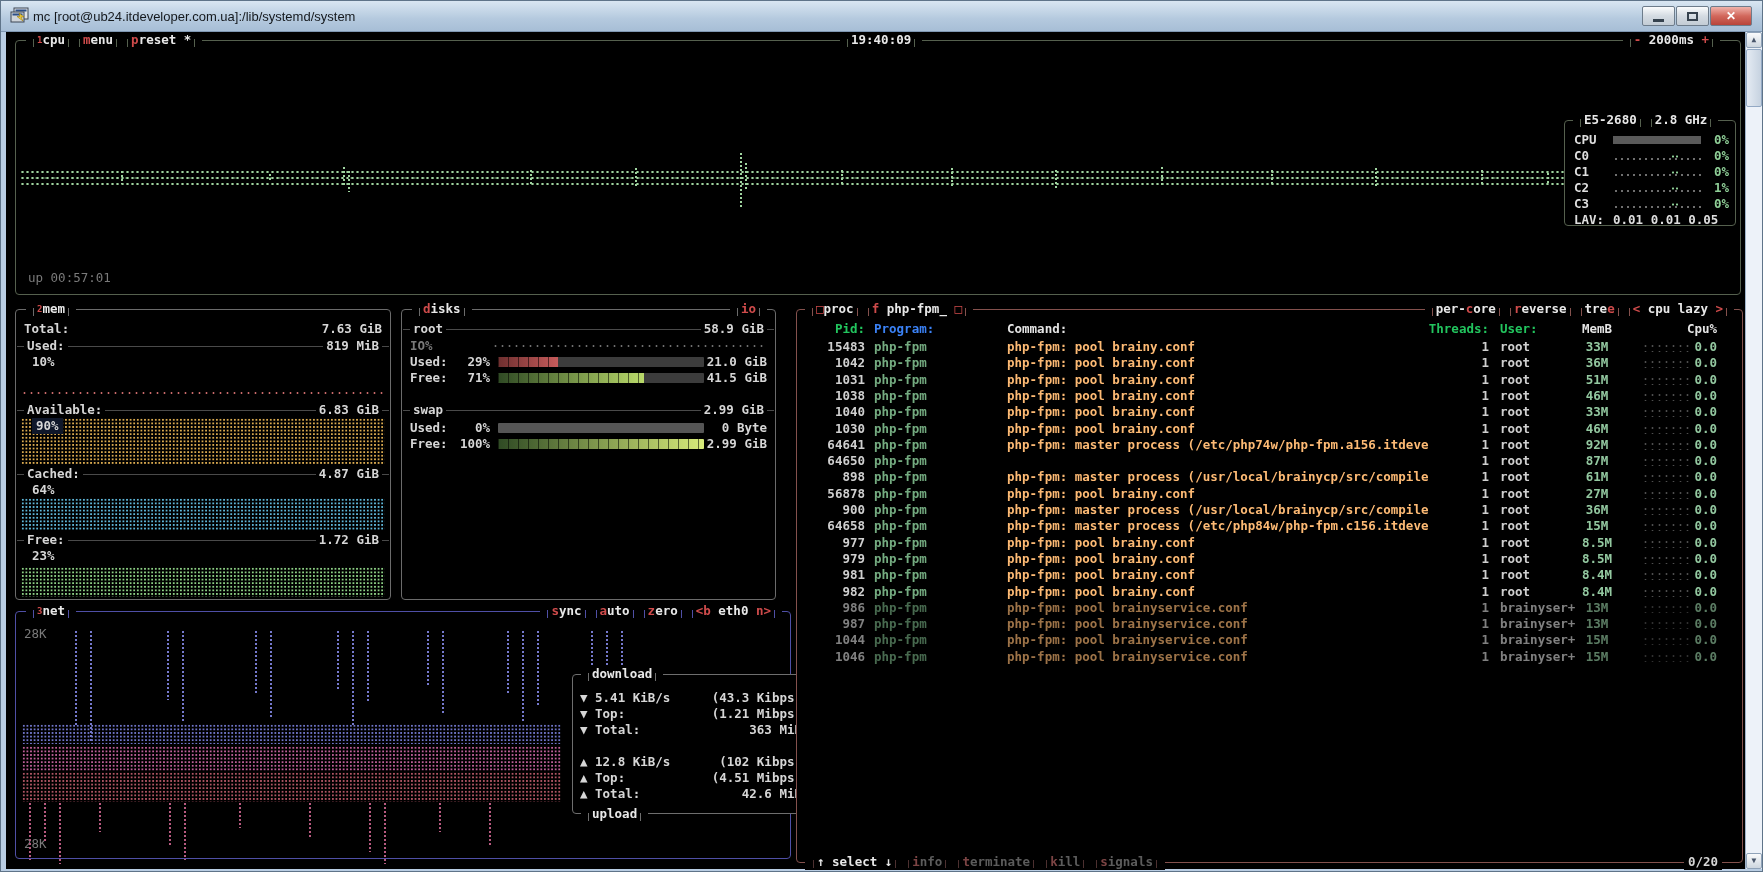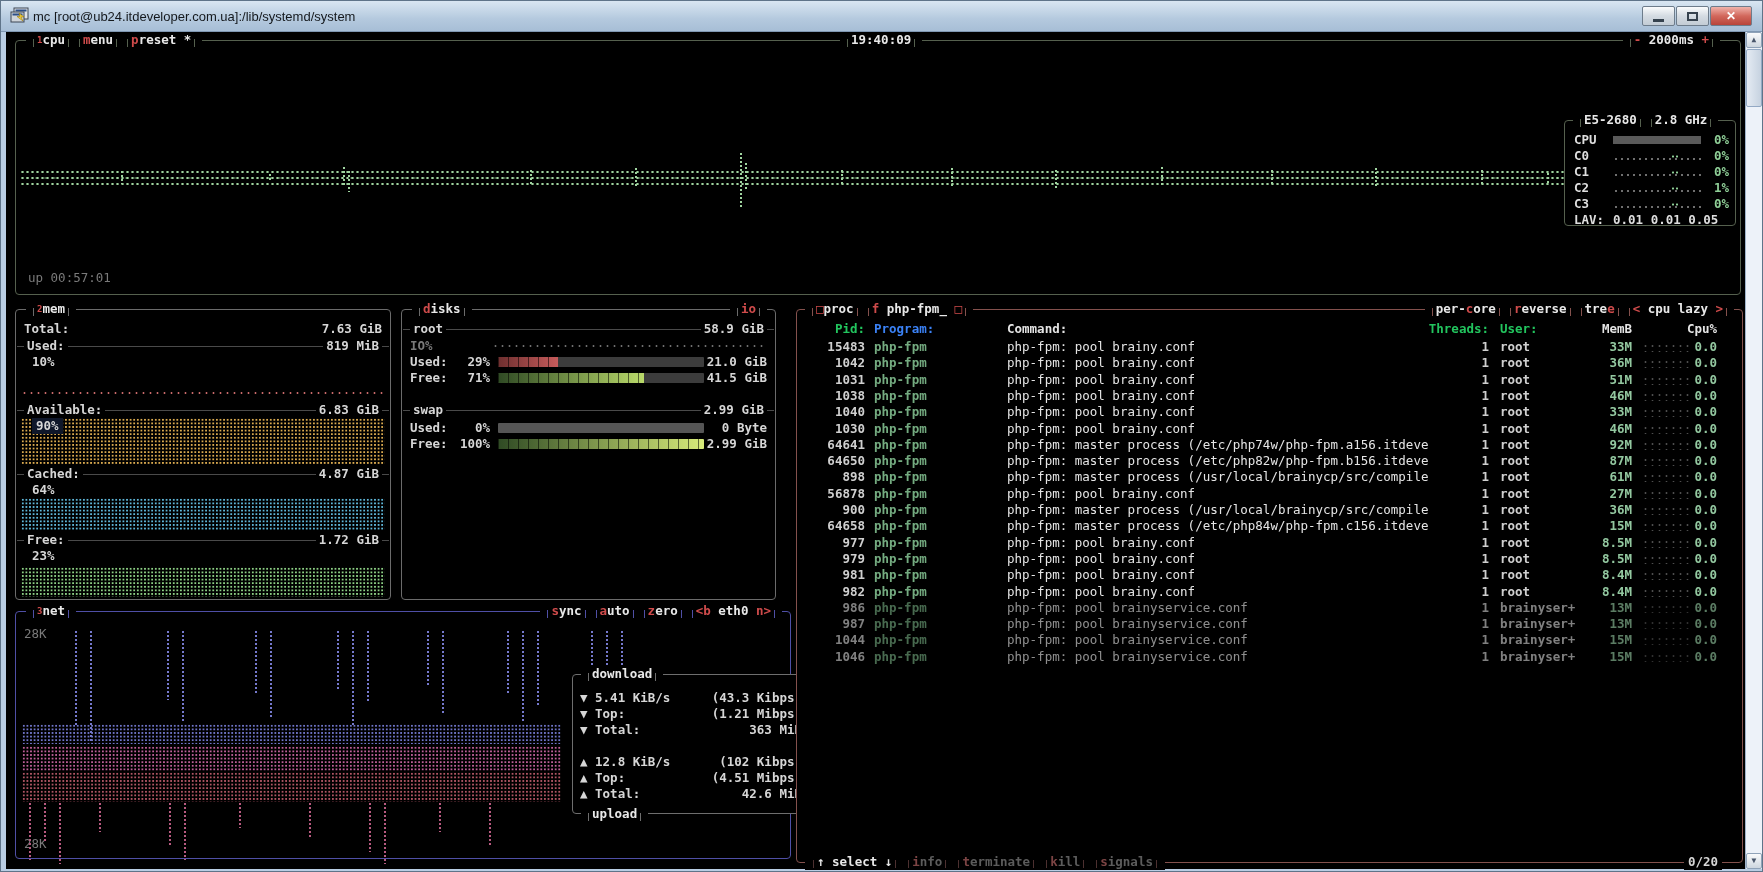--- a/index.html
+++ b/index.html
@@ -53,24 +53,24 @@
  background-size:5px 6px,9px 20px;background-position:0 7px,3px 0}
 
 .bar{position:absolute;height:10px;background:#3c3c3c;border-radius:1px;overflow:hidden}
 .bar i{display:block;height:100%;
  background-image:repeating-linear-gradient(90deg,rgba(0,0,0,.55) 0 1px,transparent 1px 10px),linear-gradient(90deg,var(--g1),var(--g2))}
 
 .prow{position:absolute;left:0;width:100%;height:16px;line-height:16px}
 .prow span{position:absolute;white-space:pre}
 .c-pid{left:8px;width:60px;text-align:right;color:#cfcfcf}
 .c-prog{left:77px;color:#74ab80}
-.c-cmd{left:210px;color:#e5e5e5;font-weight:normal}
+.c-cmd{left:210px;color:#fdba74;font-weight:bold}
 .c-thr{left:605px;width:87px;text-align:right;color:#cfcfcf}
 .c-usr{left:703px;color:#cfcfcf}
-.c-mem{left:765px;width:70px;text-align:right;color:#93c8a0}
+.c-mem{left:765px;width:70px;text-align:center;color:#93c8a0}
 .c-graph{left:845px;width:50px;height:9px;top:4px;--c:#4e4e4e}
 .c-cpu{left:860px;width:60px;text-align:right;color:#93c8a0}
 .prow.dim{opacity:.62}
 .phead span{color:#22c55e}
 
 .crow{position:absolute;left:0;width:100%;height:16px;line-height:16px}
 .crow .lab{position:absolute;left:9px;color:#dedede}
 .crow .meter{position:absolute;left:48px;top:4px;width:88px;height:8px}
 .crow .pct{position:absolute;right:6px;color:#8fcf97}
 .meter.bar-solid{background:#5a5a5a}
@@ -439,21 +439,20 @@
           <span class="c-cmd">php-fpm: master process (/etc/php74w/php-fpm.a156.itdeve</span>
           <span class="c-thr">1</span>
           <span class="c-usr">root</span>
           <span class="c-mem">92M</span>
           <span class="c-cpu">0.0</span>
           <span class="c-graph dsparse"></span>
         </div>
         <div class="prow" style="top: 143.1px;">
           <span class="c-pid">64650</span>
           <span class="c-prog">php-fpm</span>
-          <span class="c-cmd">php-fpm: master process (/etc/php82w/php-fpm.b156.itdeve</span>
           <span class="c-thr">1</span>
           <span class="c-usr">root</span>
           <span class="c-mem">87M</span>
           <span class="c-cpu">0.0</span>
           <span class="c-graph dsparse"></span>
         </div>
         <div class="prow" style="top: 159.4px;">
           <span class="c-pid">898</span>
           <span class="c-prog">php-fpm</span>
           <span class="c-cmd">php-fpm: master process (/usr/local/brainycp/src/compile</span>

